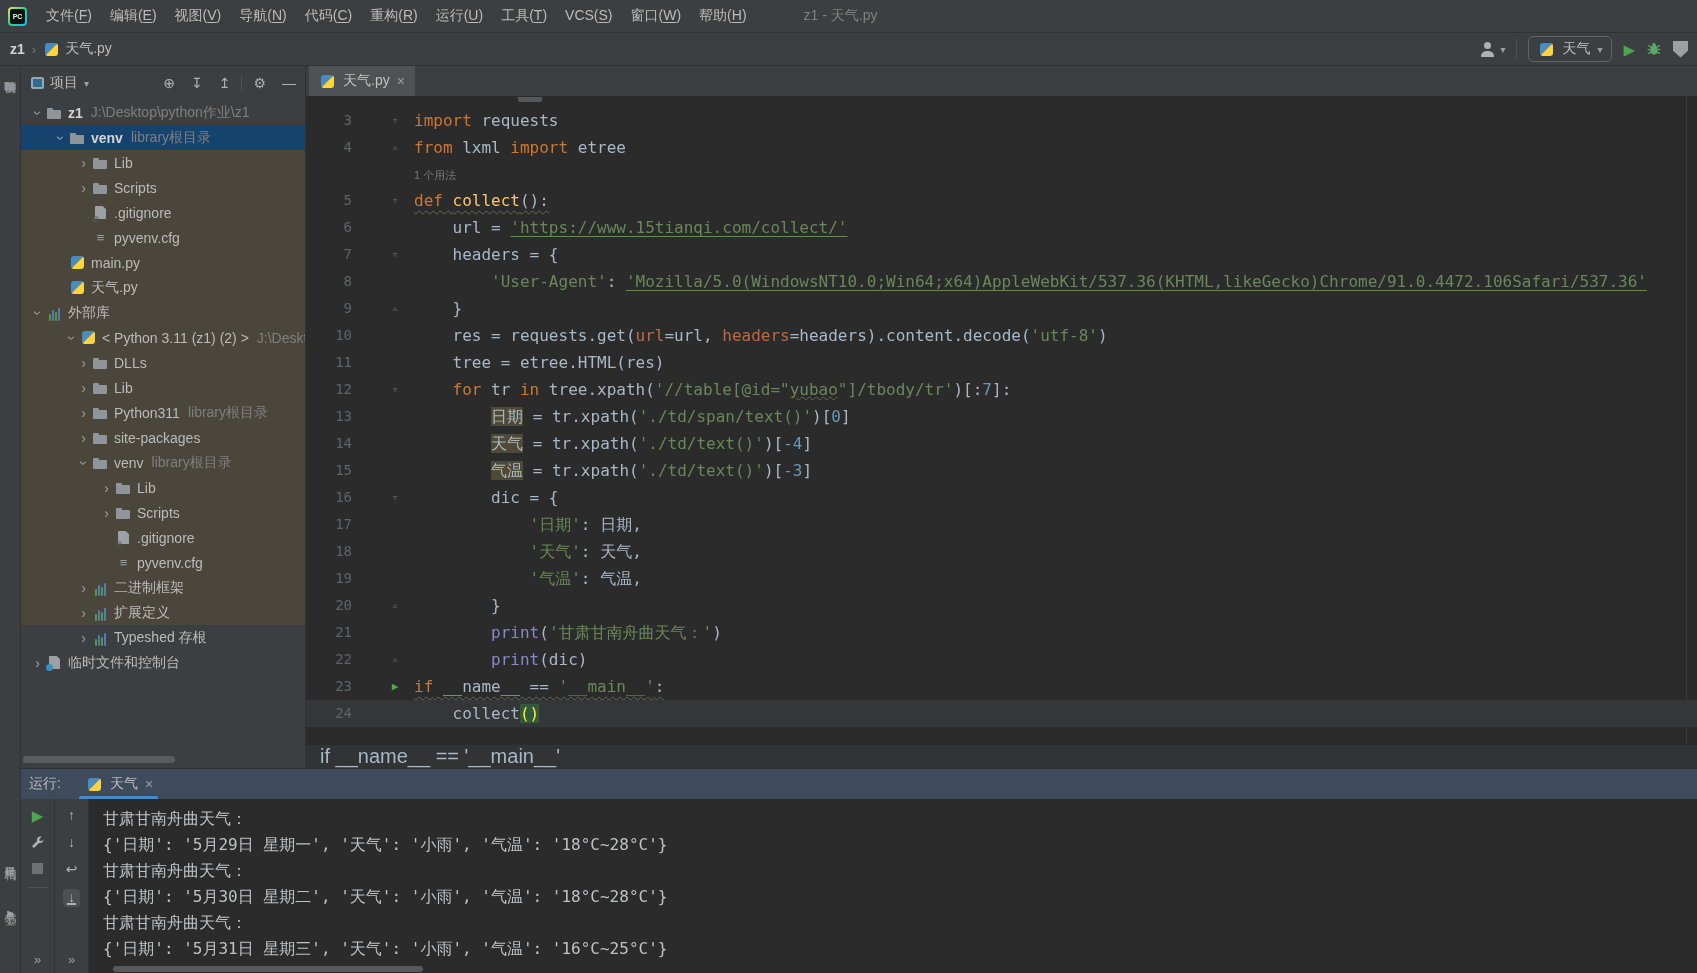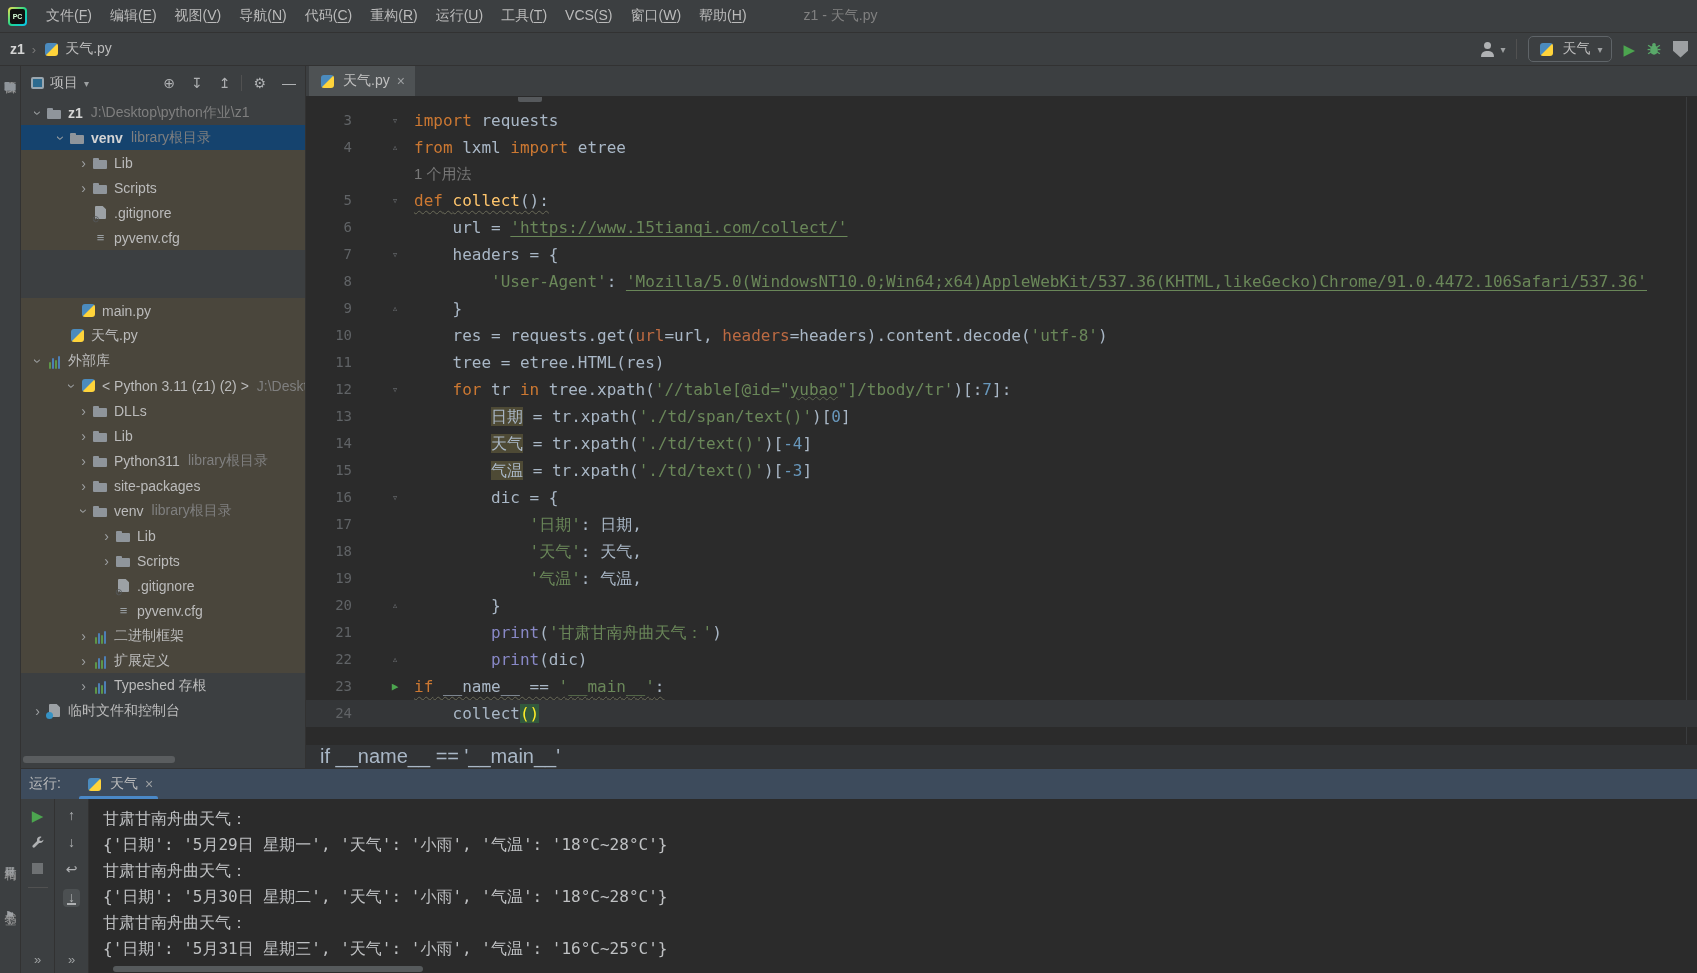--- a/index.html
+++ b/index.html
@@ -107,21 +107,21 @@
   .line2frag{ position:absolute; top:0; left:212px; width:24px; height:5px;
               background:#56595c; border-radius:0 0 2px 2px; }
   .eline{ display:flex; height:27px; line-height:27px; white-space:pre; position:relative; }
   .eline.inlayrow{ height:26px; line-height:26px; }
   .eline.cur{ background:#343638; }
   .lnum{ width:46px; flex:none; text-align:right; color:#606366; font-size:14px; }
   .lmark{ width:22px; flex:none; margin-left:32px; text-align:center;
           color:#606366; font-size:11px; }
   .lmark.runm{ color:#4ca54f; font-size:11px; }
   .lcode{ flex:1; margin-left:8px; min-width:0; }
-  .hint{ color:#787878; font-size:15px; font-family:"Liberation Sans",sans-serif; }
+  .hint{ color:#787878; font-size:11px; font-family:"Liberation Sans",sans-serif; }
   .sg{ }
   .t{ color:#a9b7c6; } .k{ color:#cc7832; } .s{ color:#6a8759; }
   .su{ color:#6a8759; text-decoration:underline; text-underline-offset:3px; }
   .sw{ color:#6a8759; text-decoration:underline; text-decoration-style:wavy;
        text-decoration-color:#5f6a52; text-decoration-thickness:1px; }
   .f{ color:#ffc66d; } .n{ color:#6897bb; } .b{ color:#8888c6; } .a{ color:#bc6a42; }
   .hl{ color:#a9b7c6; background:#4e4a35; }
   .pm{ color:#ffef28; background:#32593d; }
   .wv{ text-decoration:underline; text-decoration-style:wavy;
        text-decoration-color:#6a6a58; text-decoration-thickness:1px; text-underline-offset:4px; }
@@ -261,21 +261,21 @@
               <div class="trow lib" style="padding-left: 54px;">
                 <span class="tarrow"></span>
                 <span class="ic ic-page ic-git"></span>
                 <span class="tname">.gitignore</span>
               </div>
               <div class="trow lib" style="padding-left: 54px;">
                 <span class="tarrow"></span>
                 <span class="ic ic-cfg">≡</span>
                 <span class="tname">pyvenv.cfg</span>
               </div>
-              <div class="trow lib" style="padding-left: 42px; margin-top: 48px;">
+              <div class="trow lib" style="padding-left: 31px;">
                 <span class="tarrow"></span>
                 <span class="ic ic-py"></span>
                 <span class="tname">main.py</span>
               </div>
               <div class="trow lib" style="padding-left: 31px;">
                 <span class="tarrow"></span>
                 <span class="ic ic-py"></span>
                 <span class="tname">天气.py</span>
               </div>
               <div class="trow lib" style="padding-left: 8px;">

